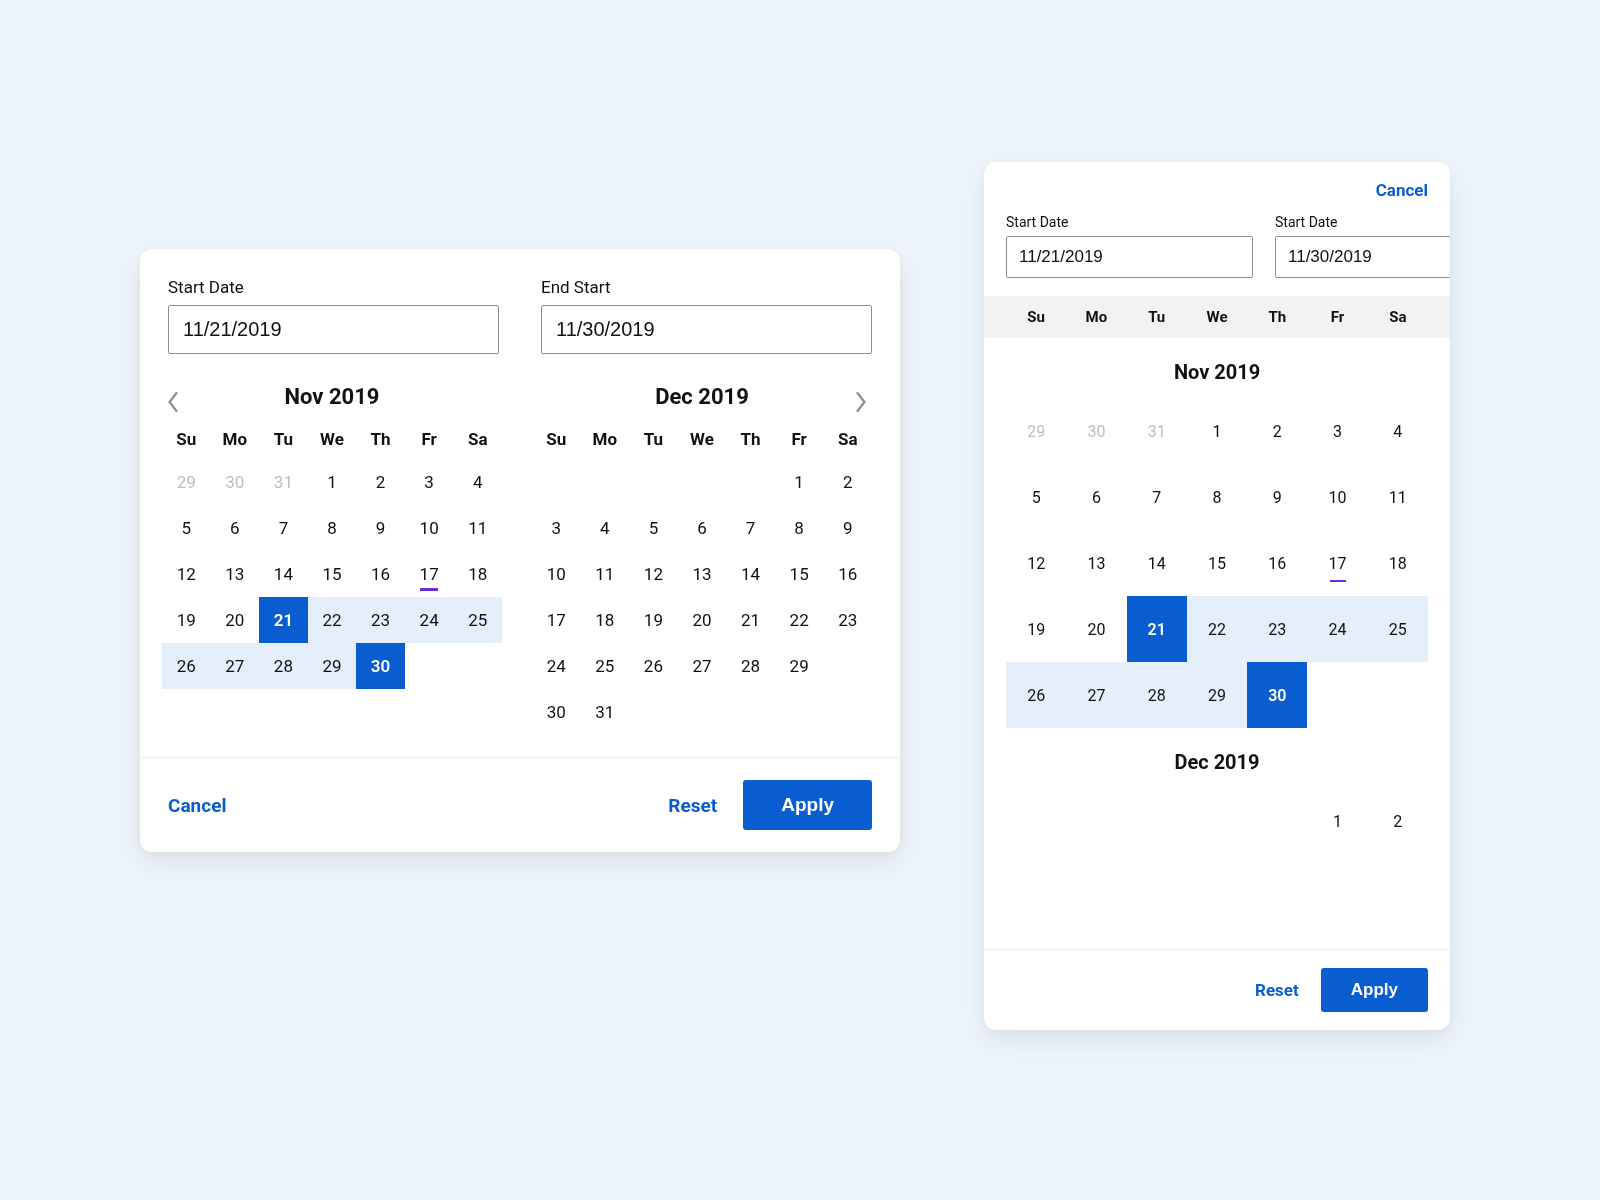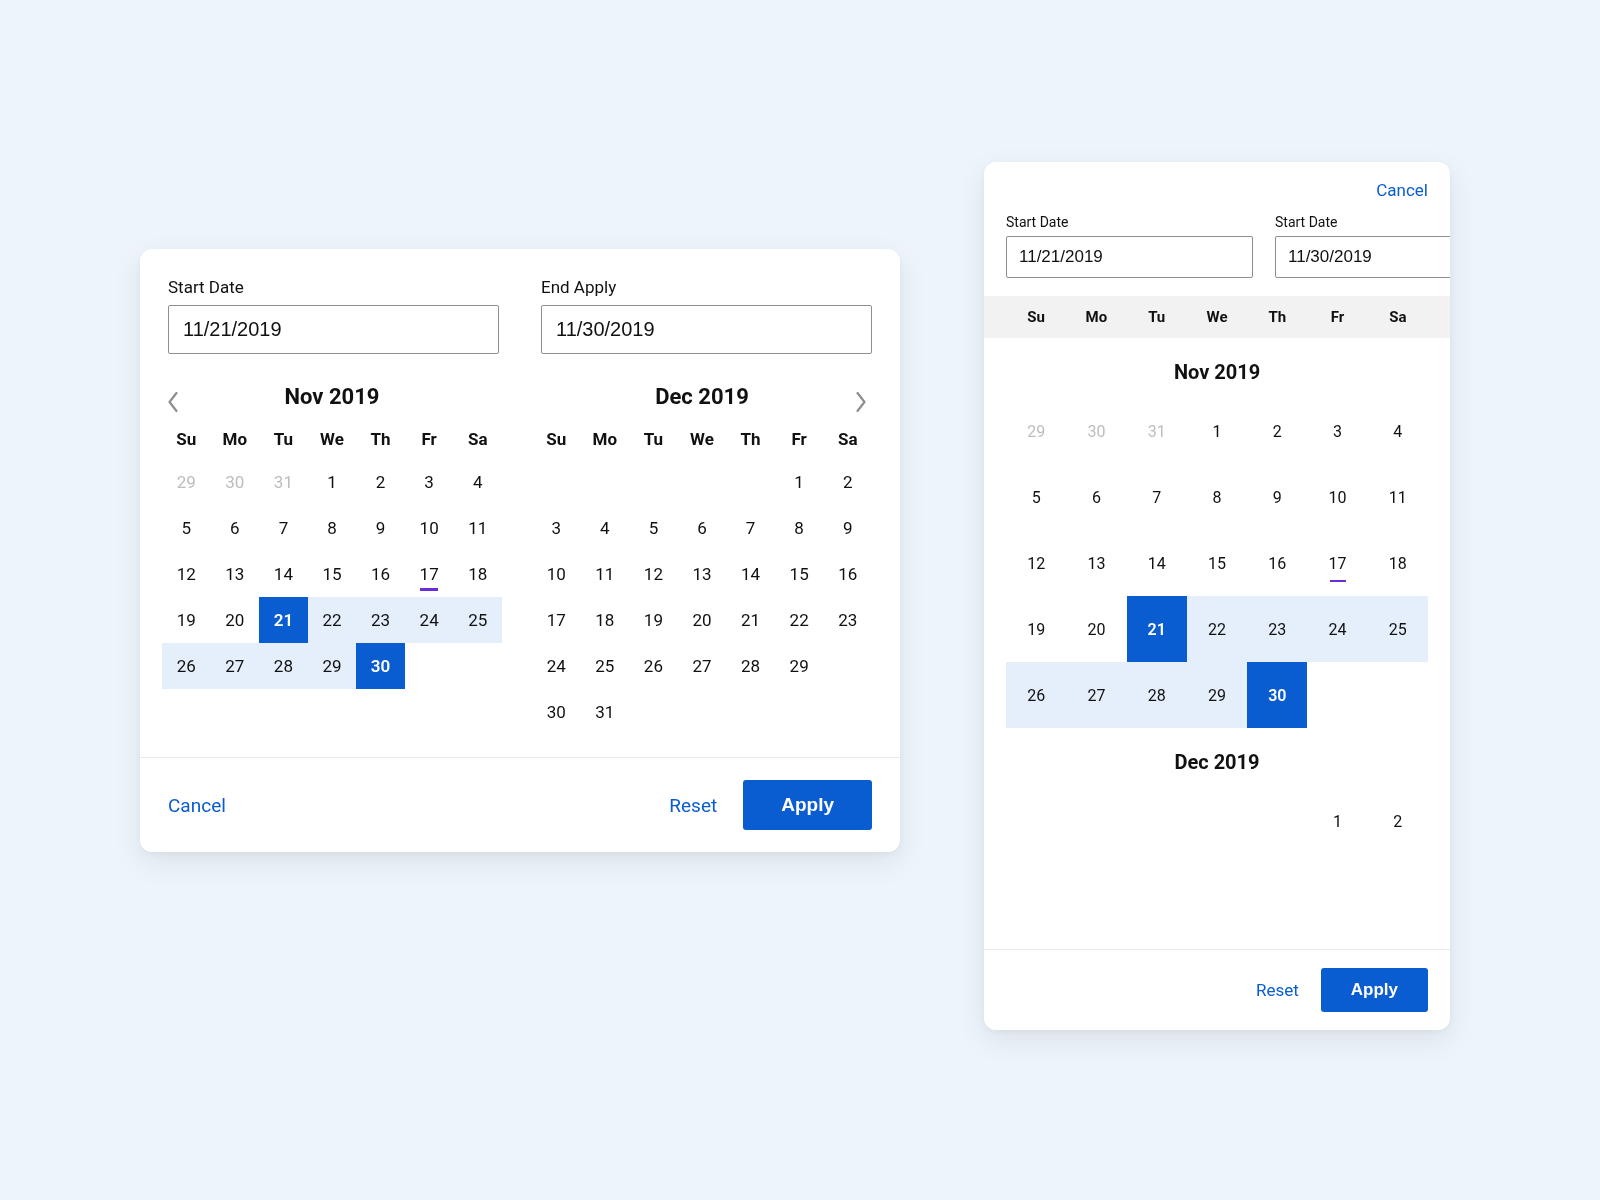--- a/index.html
+++ b/index.html
@@ -47,21 +47,21 @@
     .today-underline::after {
       content:""; position:absolute; bottom:6px; left:50%; transform:translateX(-50%);
       width:18px; height:3px; background:#6a2bd9;
     }
     .d-footer {
       border-top: 1px solid #e9e9e9;
       display:flex; justify-content:space-between; align-items:center;
       padding: 22px 28px;
     }
     .d-footer-right { display:flex; align-items:center; gap: 26px; }
-    .link-btn { color:#0a5cd1; font-weight:400; font-size:19px; cursor:pointer; }
+    .link-btn { color:#0a5cd1; font-weight:700; font-size:19px; cursor:pointer; }
     .primary-btn {
       background:#0a5cd1; color:#fff; font-weight:600; font-size:19px;
       padding: 14px 38px; border:none; border-radius:3px; cursor:pointer;
     }
 
     
     .mobile {
       left: 984px; top: 162px; width: 466px; height: 868px;
       display:flex; flex-direction:column; overflow:hidden;
     }
@@ -90,21 +90,21 @@
 </head>
 <body>
 
 <div class="card desktop">
   <div class="d-inputs">
     <div class="field">
       <label class="field-label">Start Date</label>
       <input class="field-input" value="11/21/2019" style="">
     </div>
     <div class="field">
-      <label class="field-label">End Apply</label>
+      <label class="field-label">End Start</label>
       <input class="field-input" value="11/30/2019" style="">
     </div>
   </div>
 
   <div class="d-cal-wrap">
     <div class="d-months" id="d-months">
         <div class="month">
           <div style="display:flex;align-items:center;justify-content:center;position:relative;">
             <div class="nav-btn" style="position:absolute;left:-4px">
               <svg viewBox="0 0 13 22" fill="none" stroke="currentColor" stroke-width="2.2" stroke-linecap="round" stroke-linejoin="round">

